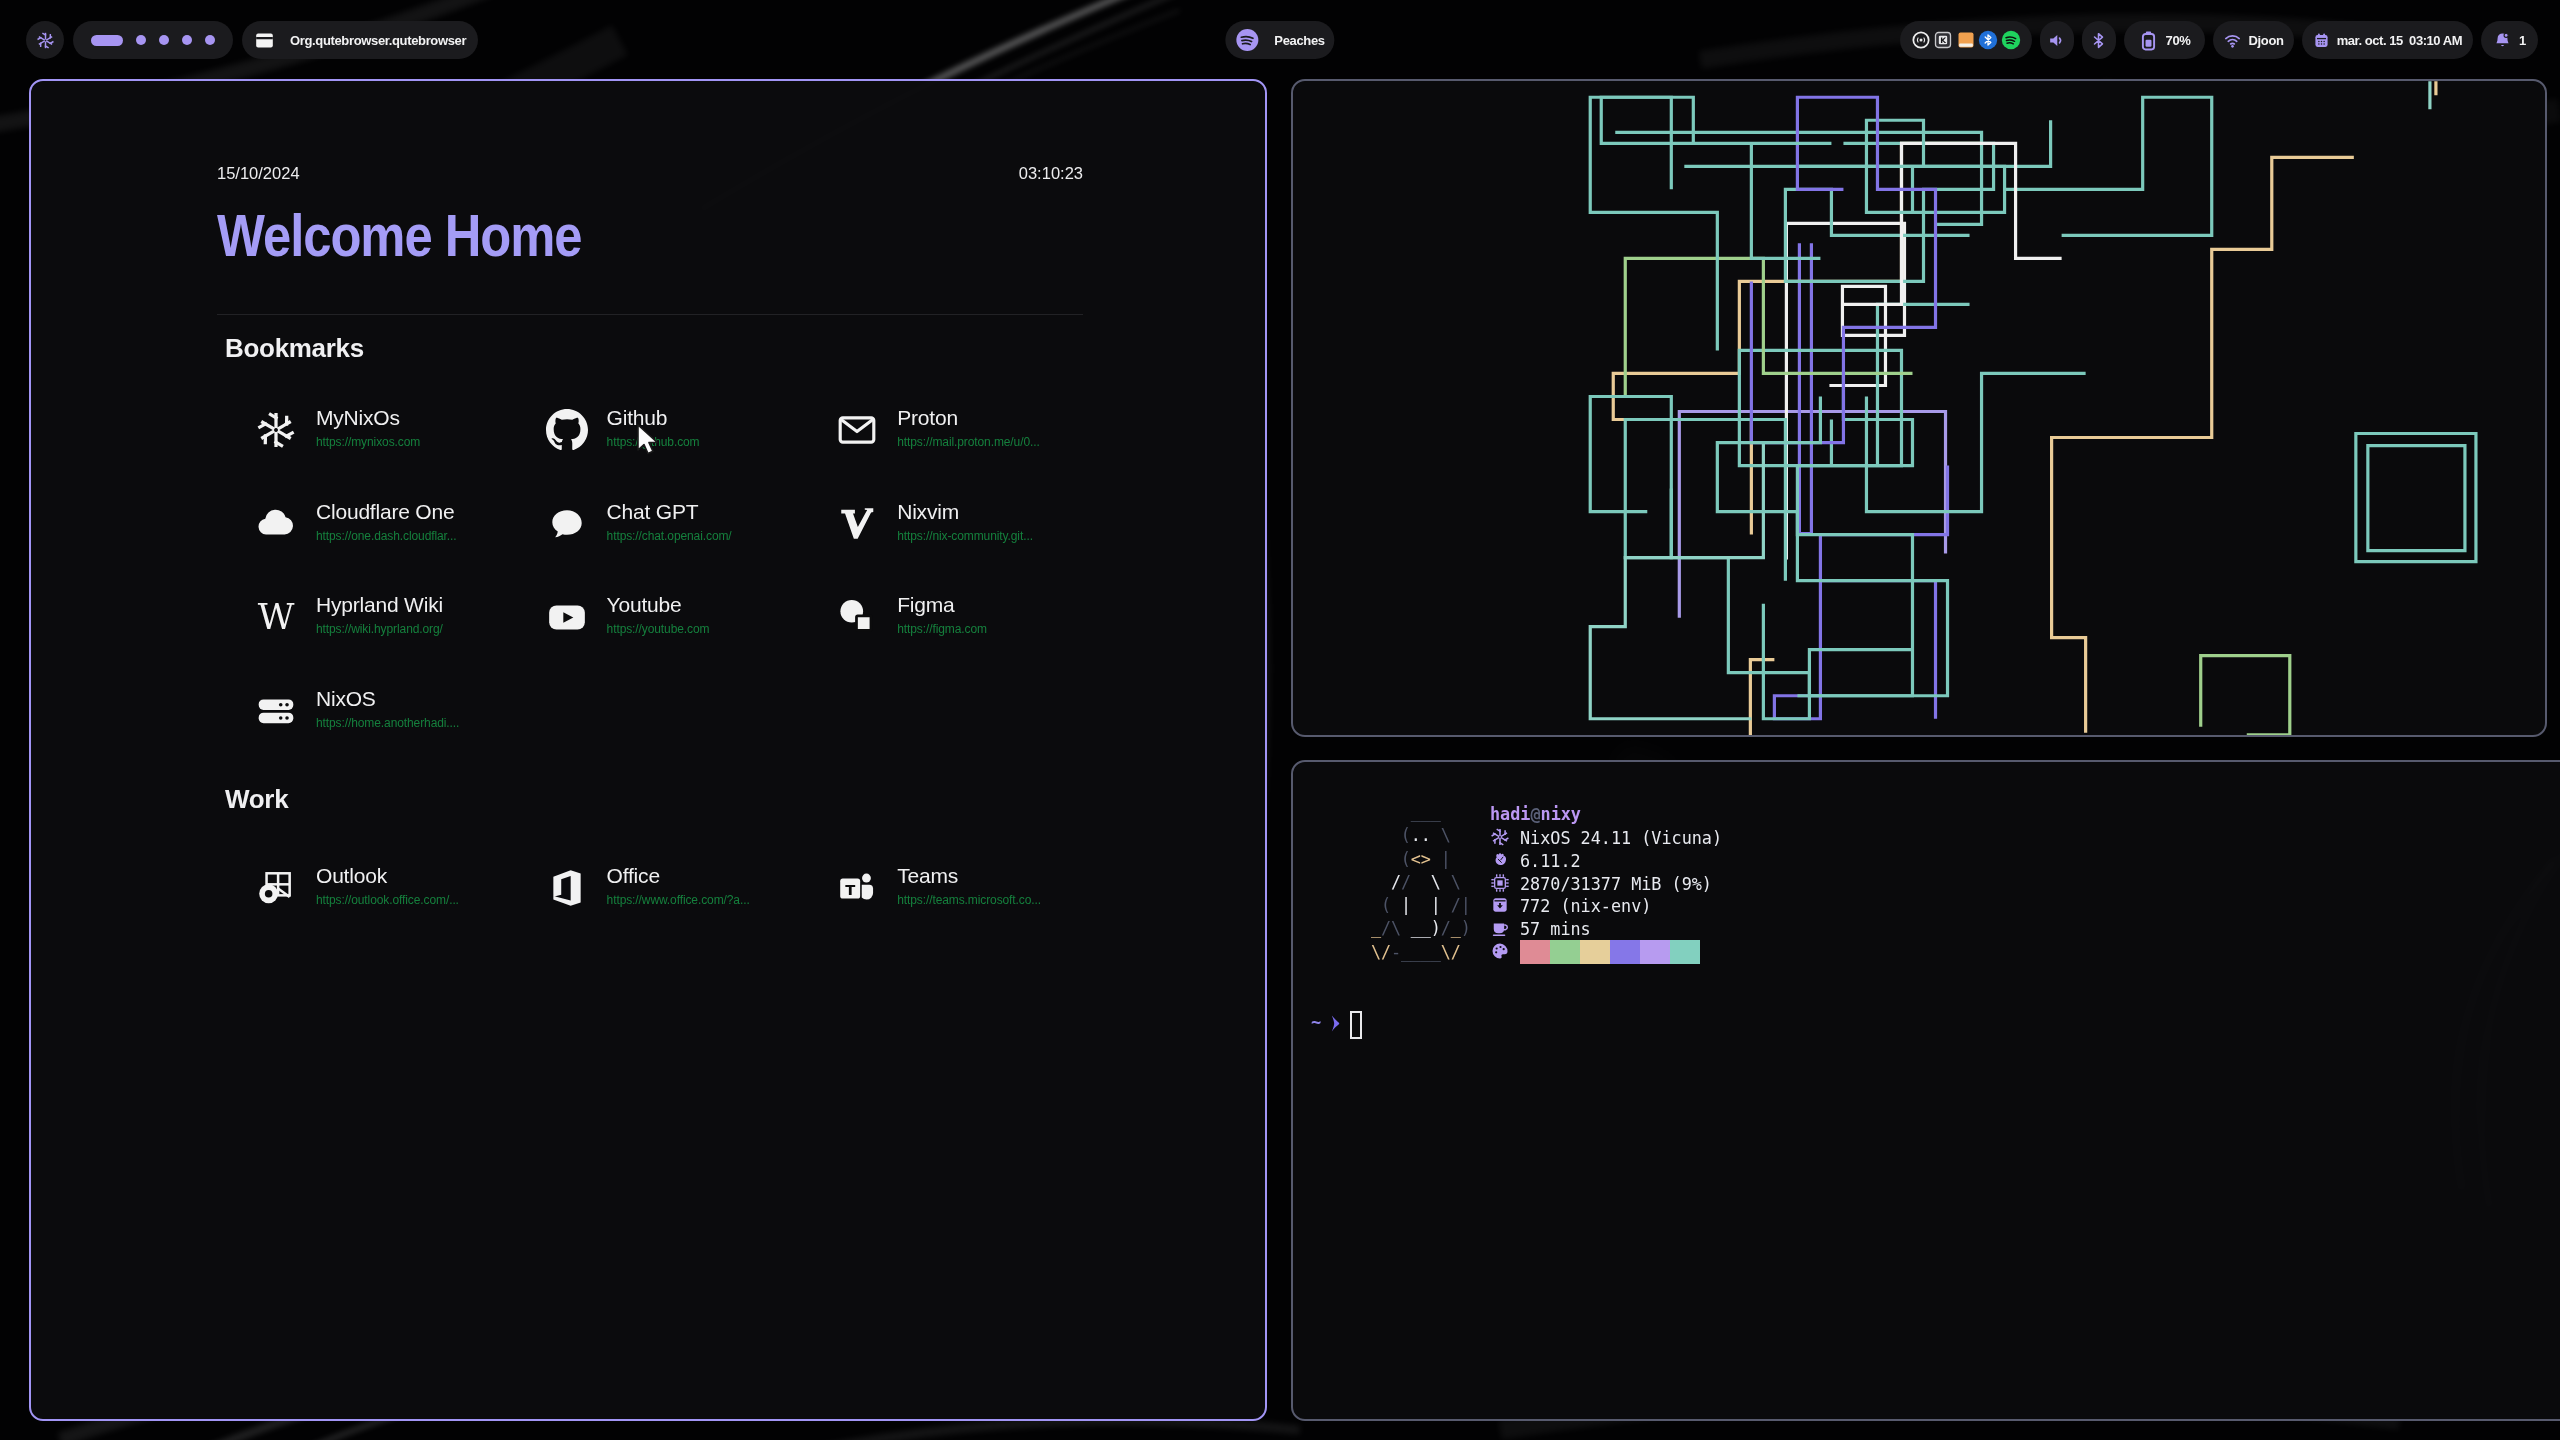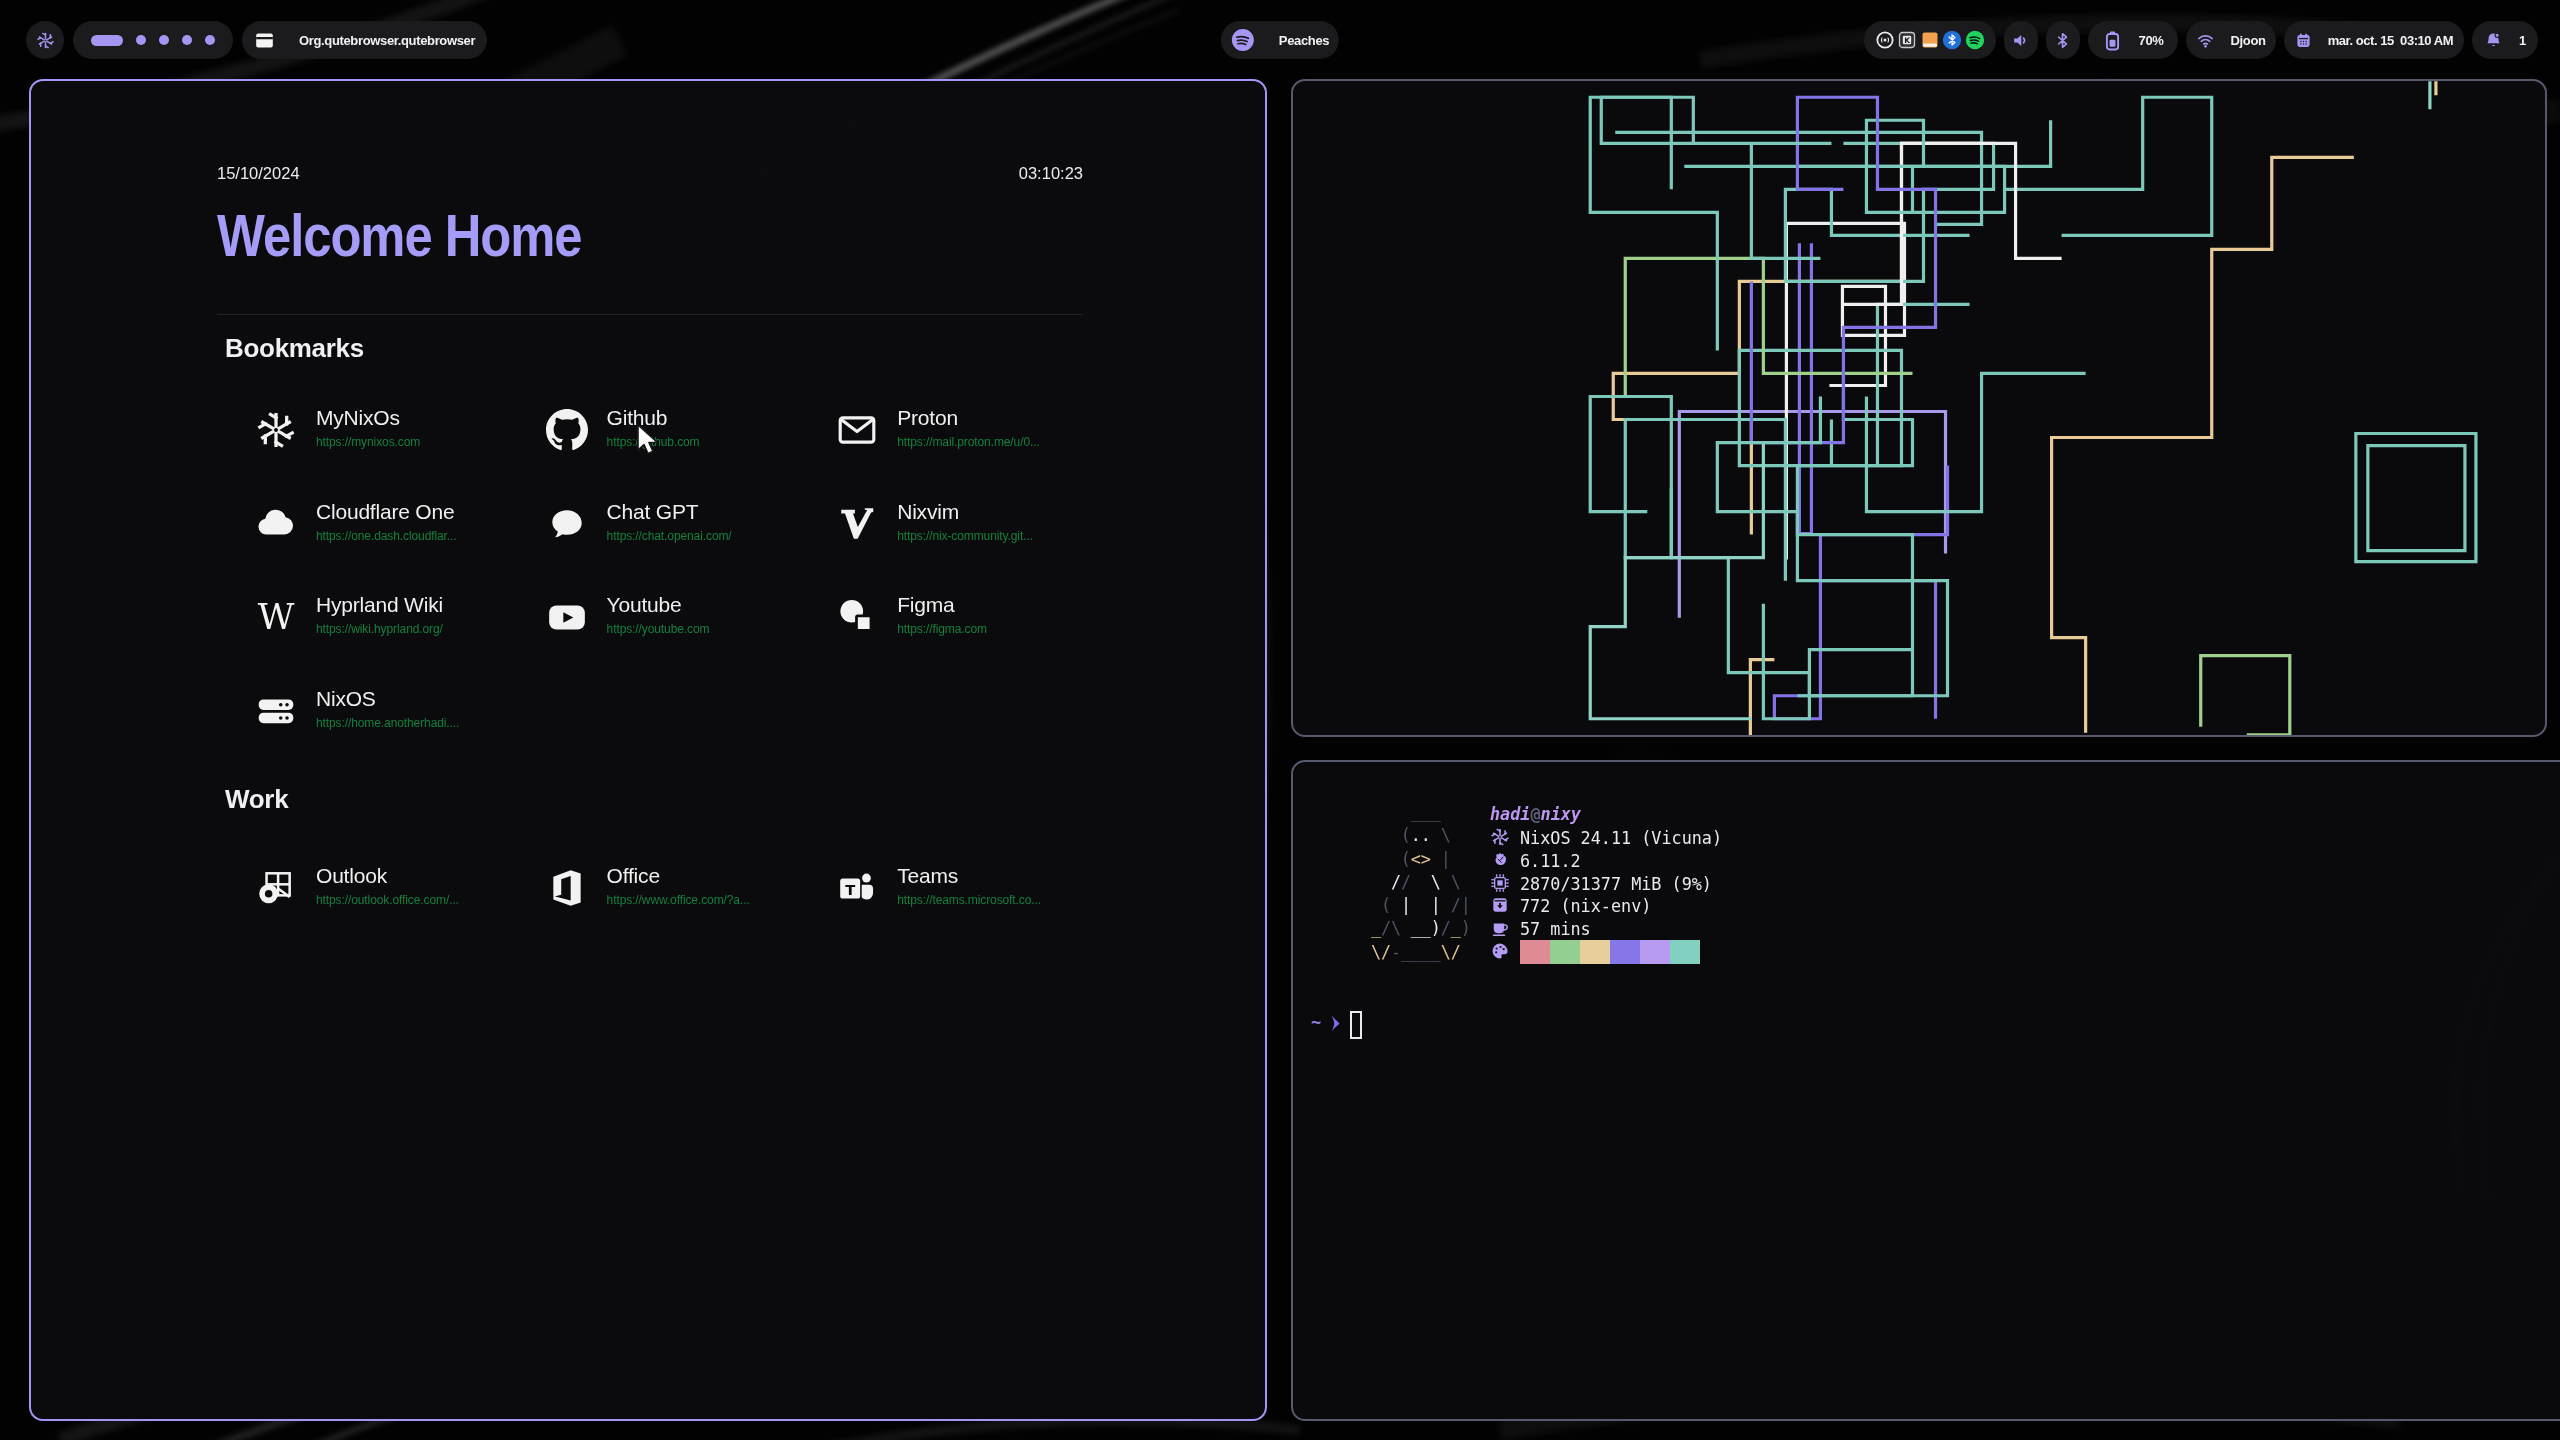--- a/index.html
+++ b/index.html
@@ -16,21 +16,21 @@
 .bar-right { position:absolute; right:22px; top:0; display:flex; gap:8px; }
 .pill { height:38px; border-radius:19px; background:var(--pill-bg); display:flex; align-items:center; color:#f2f2f3; font-weight:bold; font-size:13px; letter-spacing:-0.35px; padding:0 12px; }
 .pill .txt { white-space:pre; }
 .pill-launcher { width:38px; padding:0; justify-content:center; }
 .pill-sq { width:34px; padding:0; justify-content:center; }
 .icon { display:inline-flex; align-items:center; justify-content:center; }
 .i20 { width:19px; height:19px; }
 .i18 { width:17px; height:17px; }
 .i22 { width:21px; height:21px; }
 .i26 { width:26px; height:26px; }
-.pill .icon + .txt, .pill .txt + .icon { margin-left:16px; }
+.pill .icon + .txt, .pill .txt + .icon { margin-left:7px; }
 .pill-workspaces { padding:0 18px; gap:12.5px; }
 .ws-active { width:32px; height:11px; border-radius:6px; background:var(--accent); }
 .ws-dot { width:10.5px; height:10.5px; border-radius:50%; background:var(--accent); }
 .pill-tray { padding:0 11px; gap:2.5px; }
 .pill-tray .icon { width:20px; height:20px; }
 .pill-title .icon { margin-right:8px; }
 .pill-media { padding:0 10px; } .pill-media .icon { margin-right:8px; width:24px; height:24px; }
 .lbl { margin-left:8px; }
 
 
@@ -57,21 +57,21 @@
 .burl { position:absolute; left:61px; top:25px; font-size:12px; color:#15803d; letter-spacing:-0.1px; }
 
 
 .pipes { position:absolute; inset:0; width:100%; height:100%; }
 
 
 .term { font-family:"DejaVu Sans Mono", monospace; }
 .fetch-logo { position:absolute; left:78px; top:39px; font-size:16.8px; line-height:23.3px; letter-spacing:-0.15px; white-space:pre; }
 .c-s { color:#4d5366; } .c-w { color:#e8eaf0; } .c-t { color:#e3c290; }
 .fetch-user { position:absolute; left:197px; top:42px; font-size:16.8px; font-weight:bold; letter-spacing:0; }
-.fu-name { color:#bb97f2;font-style:italic; } .fu-at { color:#5a6078; }
+.fu-name { color:#bb97f2; } .fu-at { color:#5a6078; }
 .fetch-row { position:absolute; left:197px; height:22px; }
 .fetch-row .fi-icon { position:absolute; left:0; top:1px; width:20px; height:20px; }
 .fetch-row .fi-text { position:absolute; left:30px; top:2px; font-size:16.8px; color:#e8eaf0; letter-spacing:0; white-space:pre; }
 .swatches { position:absolute; left:227px; top:178px; display:flex; }
 .swatch { width:30px; height:23.5px; }
 .prompt { position:absolute; left:18px; top:248px; height:30px; }
 .p-tilde { position:absolute; left:0; top:2px; font-size:17px; font-weight:bold; color:#8f84ea; }
 .p-chev { position:absolute; left:20px; top:2px; width:9px; height:23px; }
 .p-cursor { position:absolute; left:39px; top:1px; width:11.5px; height:28px; border:2.4px solid #e9e9ec; }
 

